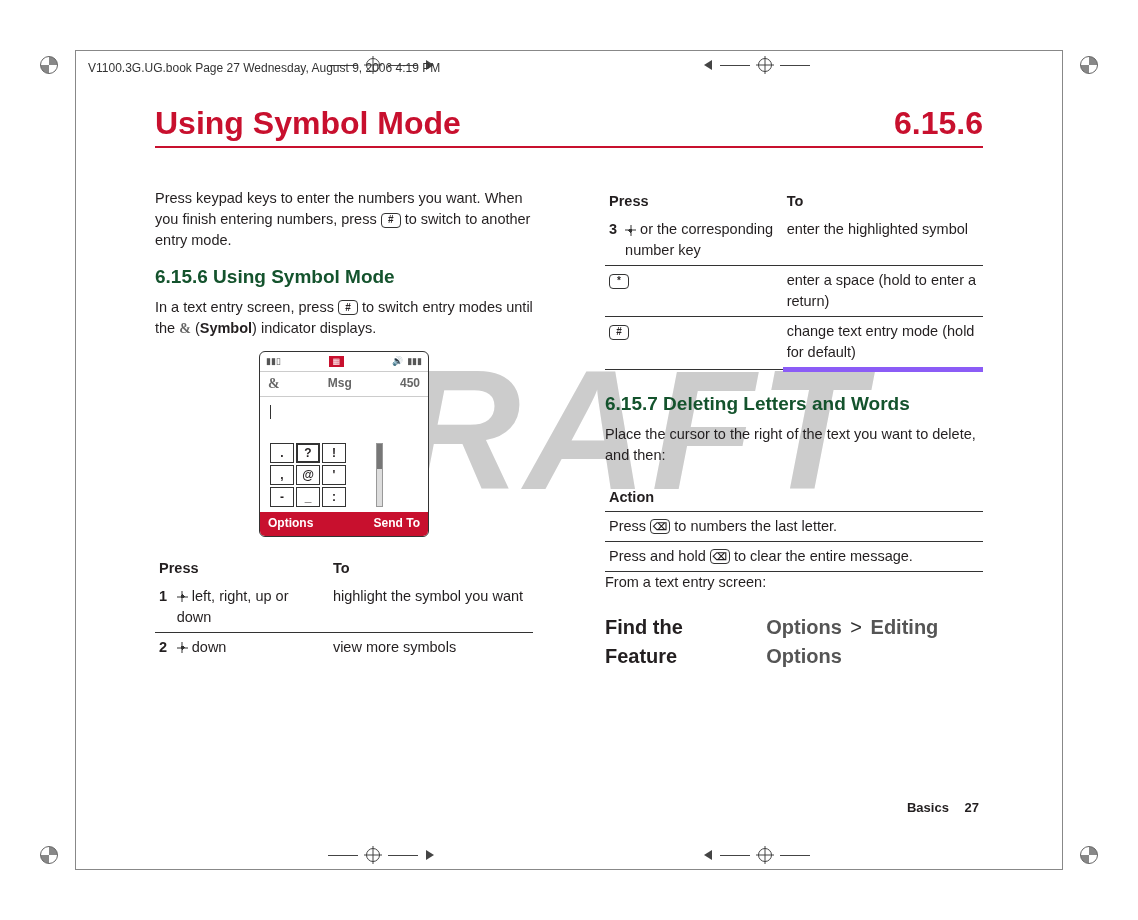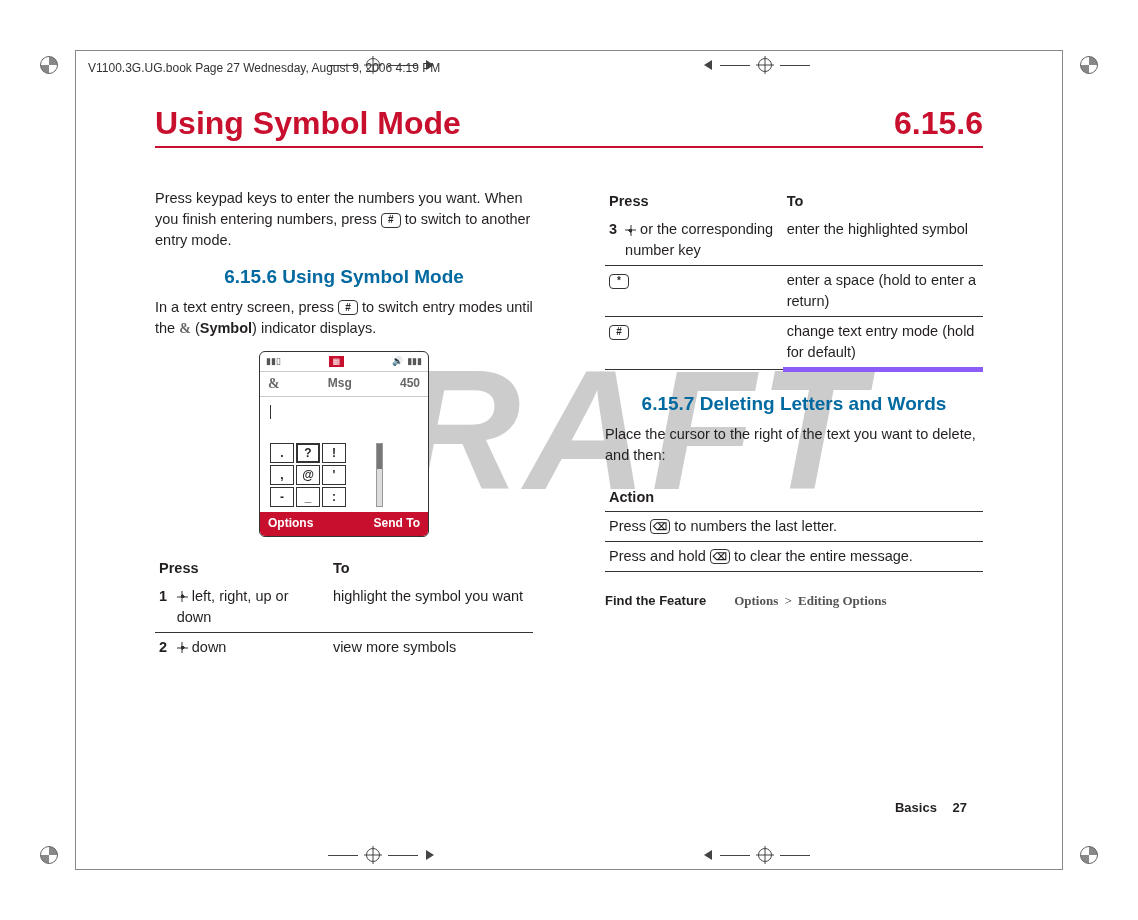--- a/index.html
+++ b/index.html
@@ -100,28 +100,27 @@
     font-weight: 700;
     font-stretch: condensed;
   }
   .columns {
     display: flex;
     gap: 72px;
   }
   .col { flex: 1; font-size: 14.5px; line-height: 1.45; }
   .col p { margin-bottom: 12px; }
   .subhead {
-    color: #0369a1;
+    color: #14532d;
     font-family: "Arial Narrow", Arial, sans-serif;
     font-size: 19px;
     font-weight: 700;
     font-stretch: condensed;
     margin-bottom: 6px;
     margin-top: 6px;
-    text-align: center;
   }
   .keycap {
     display: inline-flex;
     align-items: center;
     justify-content: center;
     border: 1.5px solid #333;
     border-radius: 4px;
     min-width: 20px;
     height: 15px;
     font-size: 10px;
@@ -185,27 +184,27 @@
     display:inline-block; width:11px; height:11px; vertical-align:middle;
     background: radial-gradient(circle, #333 2px, transparent 2px);
     position:relative;
   }
   .nav-open::before, .nav-open::after {
     content:""; position:absolute; background:#333;
   }
   .nav-open::before { left:50%; top:0; bottom:0; width:1px; transform:translateX(-50%);}
   .nav-open::after { top:50%; left:0; right:0; height:1px; transform:translateY(-50%);}
 
-  .feature-row { display:flex; gap:28px; font-size:13px; margin-top:20px;}
+  .feature-row { display:flex; gap:28px; font-size:20px; margin-top:20px;}
   .feature-row .ff { font-weight:700; }
-  .feature-row .fv { font-family:Liberation Serif, serif; font-weight:700; font-stretch:condensed; color:#555;}
+  .feature-row .fv { font-family:Liberation Sans, sans-serif; font-weight:700; font-stretch:condensed; color:#555;}
   .feature-row .fv .gt { padding:0 3px; font-weight:400; color:#333;}
 
   .footer {
-    position:absolute; bottom:0; right:16px;
+    position:absolute; bottom:0; right:4px;
     font-size:13px;
   }
   .footer .lbl { font-family:"Arial Narrow", Arial, sans-serif; font-weight:700; font-stretch:condensed; margin-right:12px;}
   .footer .pg { font-weight:700;}
 
   .amp-icon { font-family: serif; font-weight:700; color:#666; font-size:14px; vertical-align:middle;}
 </style>
 </head>
 <body>
 
@@ -380,20 +379,21 @@
         <tr>
               <td class="last">
           <span>Press and hold </span>
           <span class="keycap">⌫</span>
           <span> to clear the entire message.</span>
         </td>
             </tr>
       </tbody>
         </table>
 
+      <p>From a text entry screen:</p>
 
       <div class="feature-row">
         <span class="ff">Find the Feature</span>
         <span class="fv">
           <span>Options</span>
           <span class="gt">&gt;</span>
           <span>Editing Options</span>
         </span>
       </div>
     </div>

